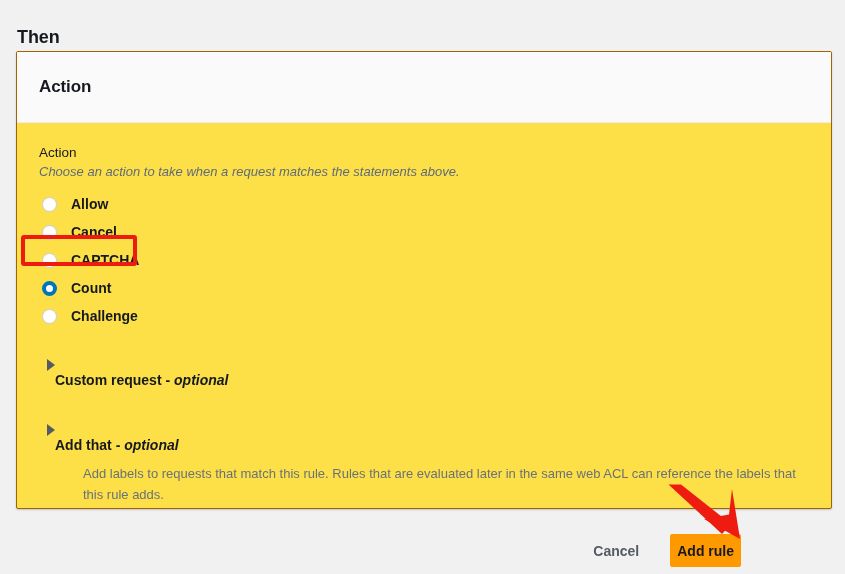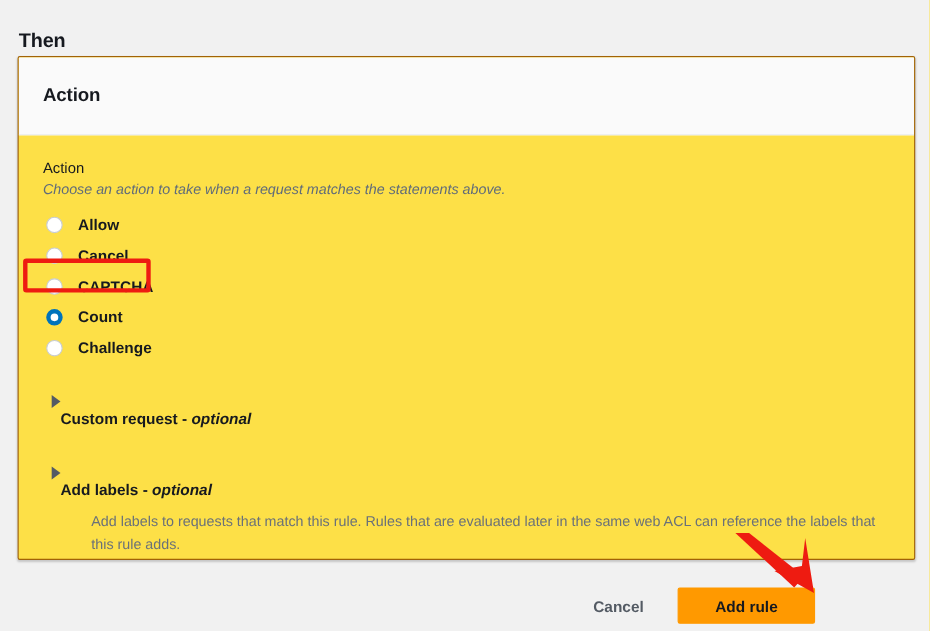--- a/index.html
+++ b/index.html
@@ -182,21 +182,21 @@
     cursor: pointer;
     font-family: "Liberation Sans", sans-serif;
   }
   .btn-primary {
     font-size: 14px;
     font-weight: bold;
     color: #16191f;
     background: #ff9900;
     border: 1px solid #ff9900;
     border-radius: 2px;
-    padding: 0 33px;
+    padding: 0 6px;
     height: 33px;
     line-height: 33px;
     margin-left: 17px;
     cursor: pointer;
     font-family: "Liberation Sans", sans-serif;
   }
 
   
   .annot-arrow {
     position: absolute;
@@ -253,21 +253,21 @@
 
     </div>
 
     <div class="expandable">
       <span class="caret"></span>
       <span class="expandable-title"><span>Custom request</span><span> - </span><span class="opt">optional</span></span>
     </div>
 
     <div class="expandable second">
       <span class="caret"></span>
-      <span class="expandable-title"><span>Add labels</span><span> - </span><span class="opt">optional</span></span>
+      <span class="expandable-title"><span>Add that</span><span> - </span><span class="opt">optional</span></span>
     </div>
 
     <div class="section-desc">Add labels to requests that match this rule. Rules that are evaluated later in the same web ACL can reference the labels that this rule adds.</div>
 
   </div>
 </div>
 
 <div class="annot-box"></div>
 
 <div class="footer">

